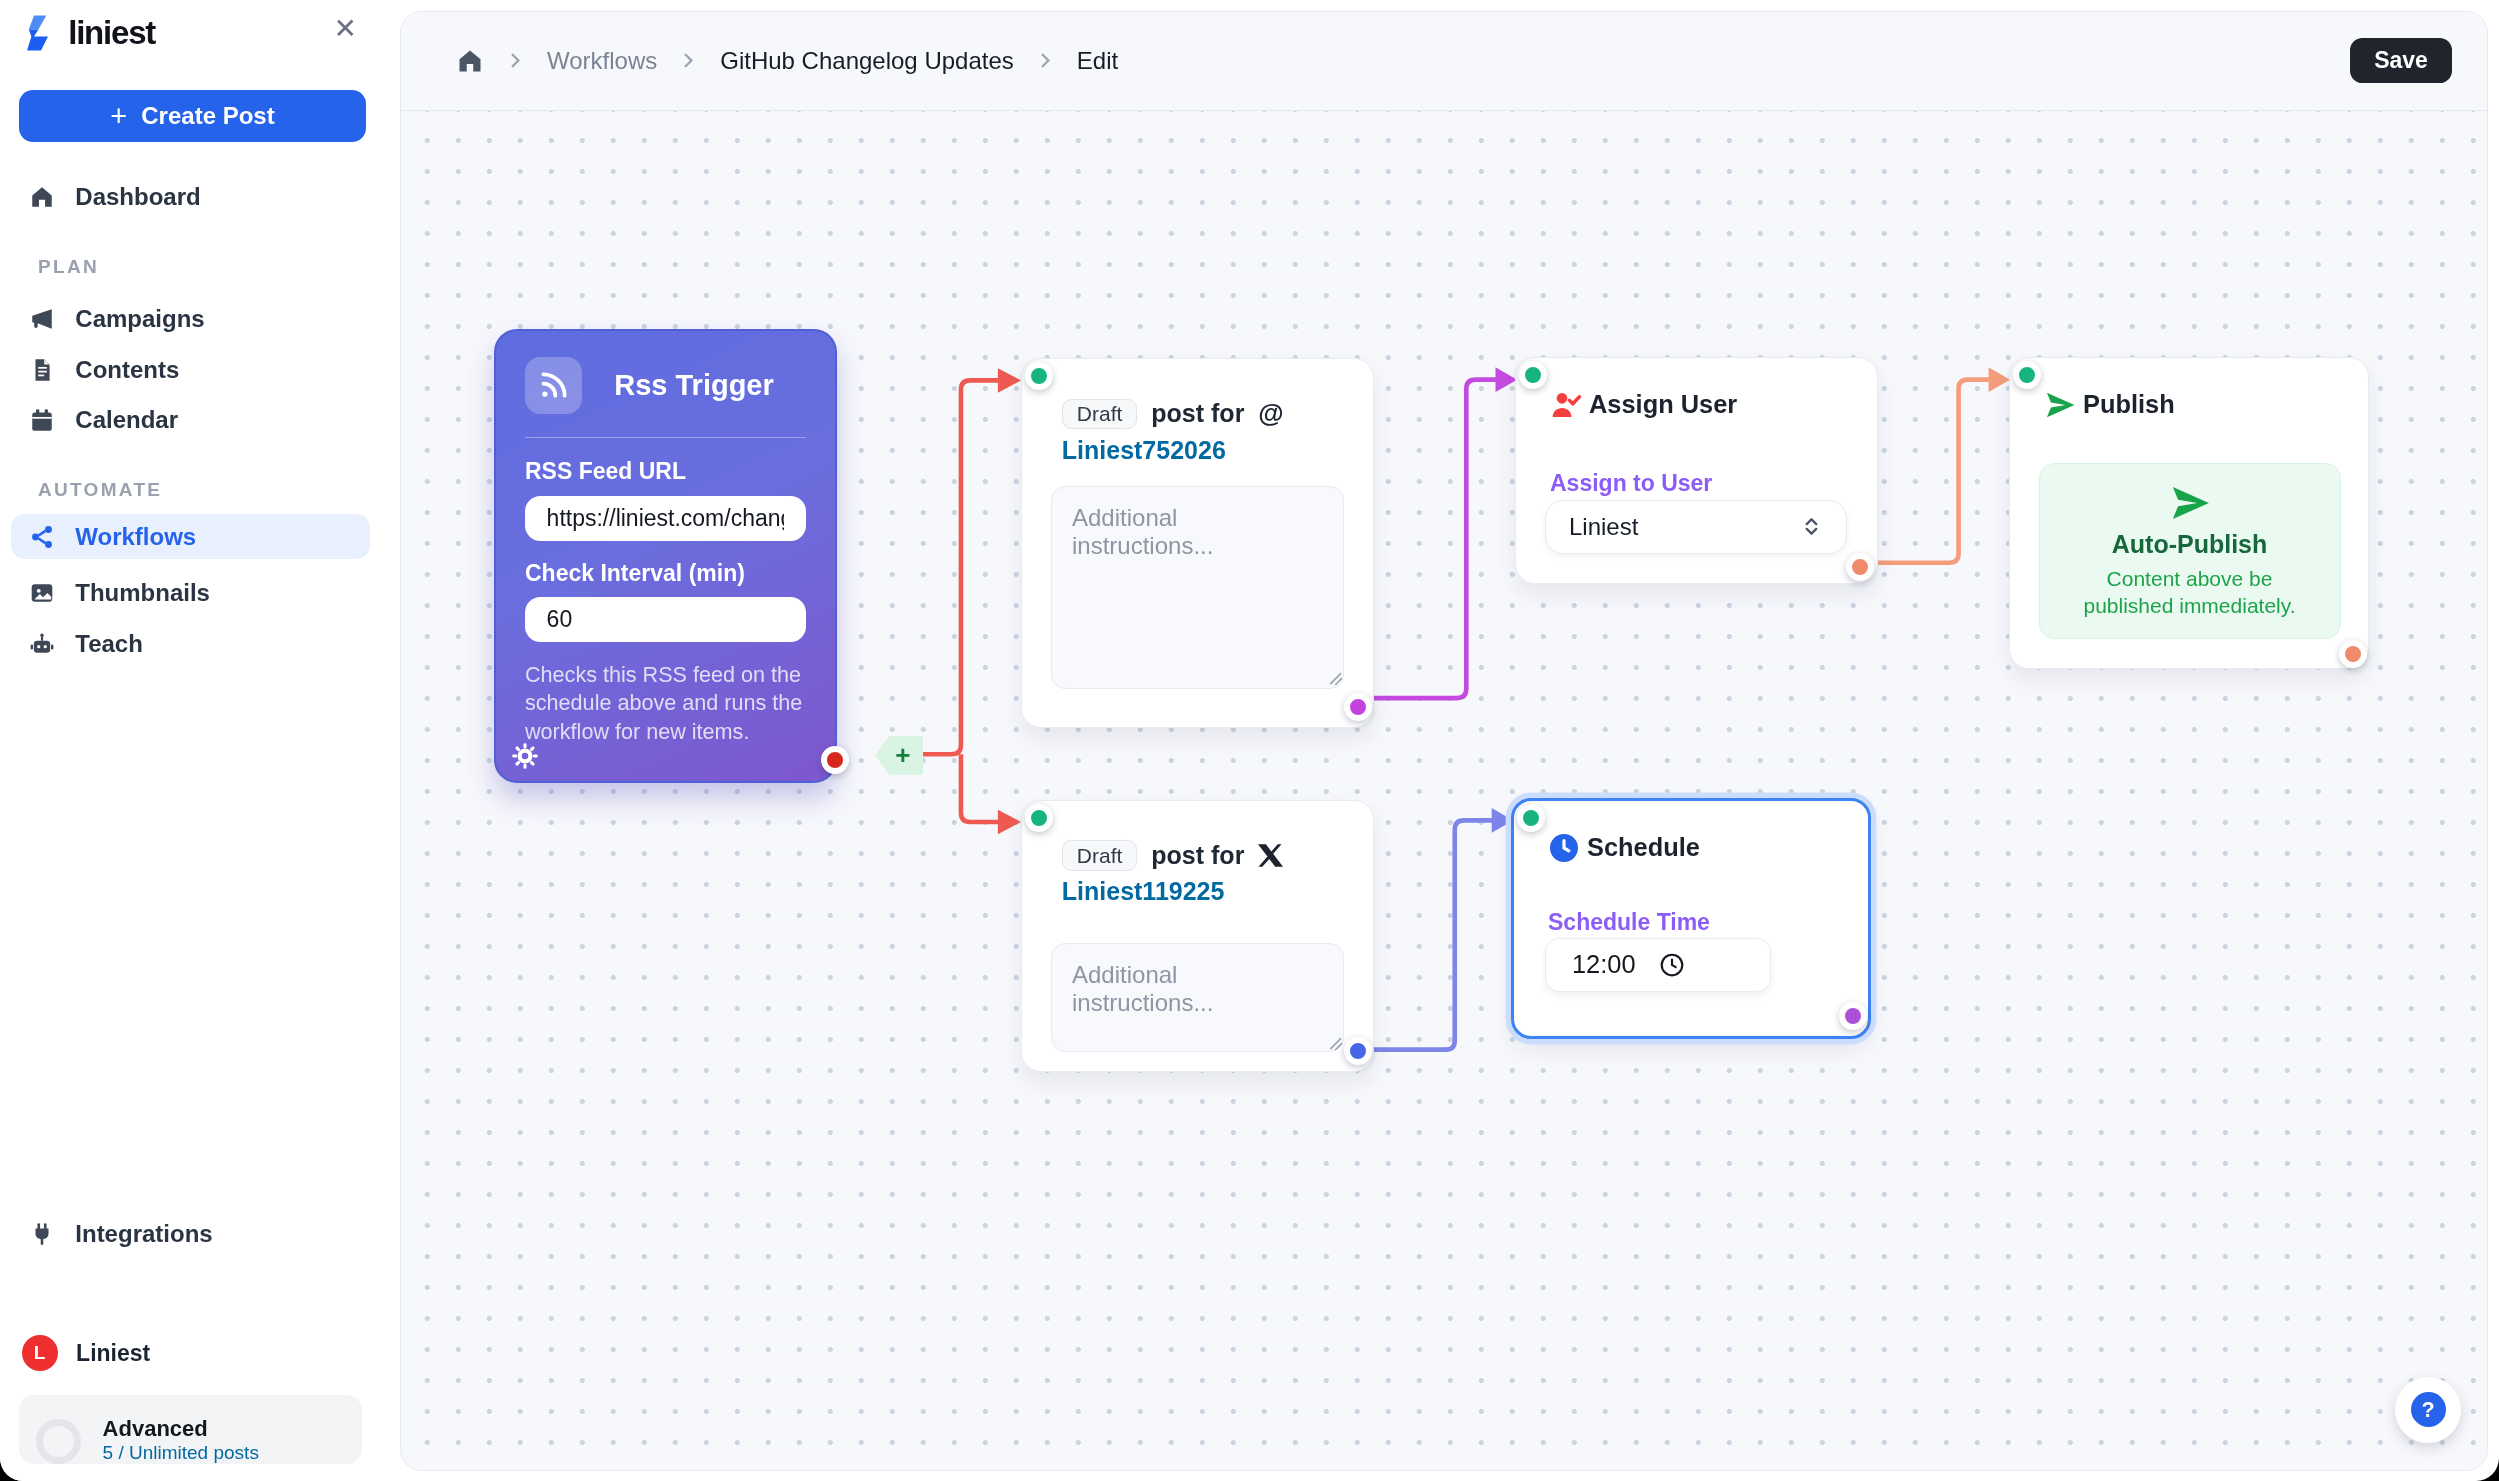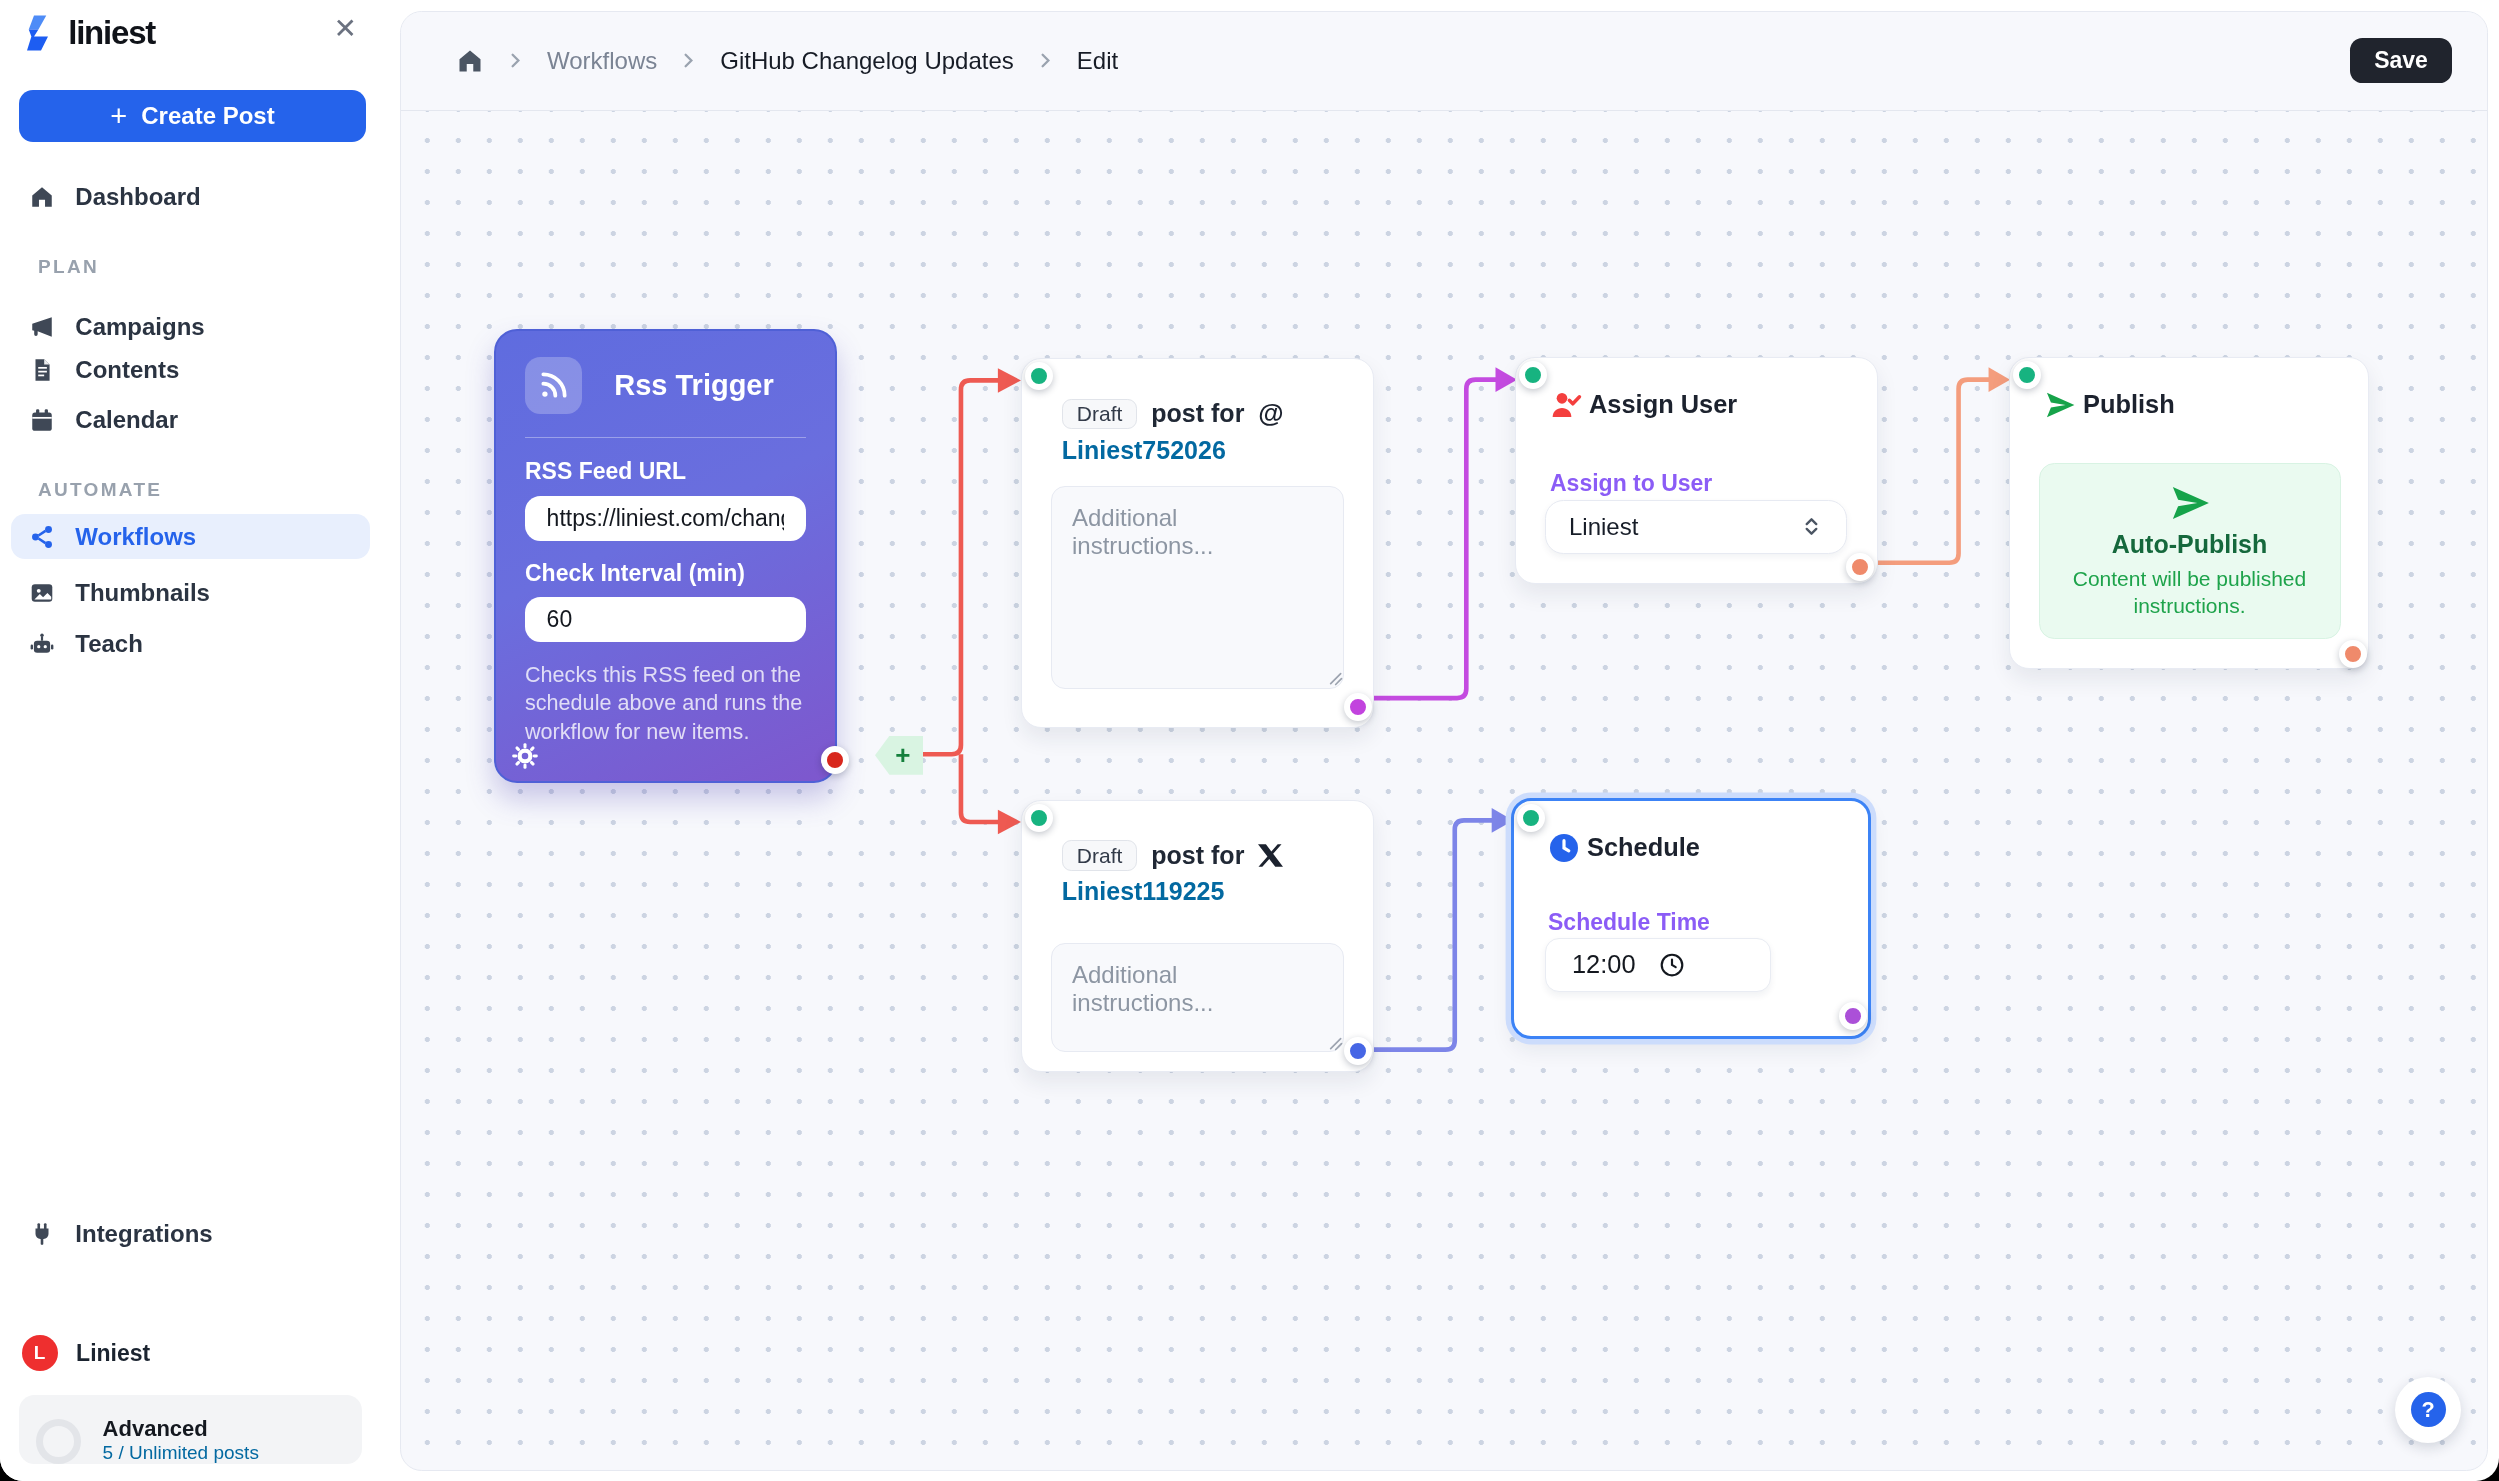--- a/index.html
+++ b/index.html
@@ -123,21 +123,21 @@
 
     <div class="nav-item" style="top:174px">
       <svg viewBox="0 0 24 24" fill="currentColor">
           <path d="M3 10.5 12 3l9 7.5V21h-6.2v-6.4H9.2V21H3z"></path>
         </svg>
       <span>Dashboard</span>
     </div>
 
     <div class="section-label" style="top:256px">PLAN</div>
 
-    <div class="nav-item" style="top:304px">
+    <div class="nav-item" style="top:296px">
       <svg viewBox="0 0 24 24" fill="currentColor">
           <path d="M21 3v18l-13-5v2.8a1.6 1.6 0 0 1-3.2 0V15.4L3 15V9l18-6z"></path>
         </svg>
       <span>Campaigns</span>
     </div>
     <div class="nav-item" style="top:347px">
       <svg viewBox="0 0 24 24">
           <path fill="currentColor" d="M6 2h8l5 5v15H6z"></path>
           <path fill="#fff" d="M14 2v5h5z" opacity=".9"></path>
           <g stroke="#fff" stroke-width="1.6">
@@ -370,21 +370,21 @@
         <svg viewBox="0 0 24 24" fill="#16a34a">
             <path d="M2.2 21.2 22.8 12 2.2 2.8l3 7.4 11 1.8-11 1.8z"></path>
           </svg>
         <span>Publish</span>
       </div>
       <div class="pub-panel">
         <svg class="big-send" viewBox="0 0 24 24" fill="currentColor">
             <path d="M2.2 21.2 22.8 12 2.2 2.8l3 7.4 11 1.8-11 1.8z"></path>
           </svg>
         <div class="pub-title">Auto-Publish</div>
-        <div class="pub-text">Content will be published instructions.</div>
+        <div class="pub-text">Content above be published immediately.</div>
       </div>
       <div class="handle h-salmon"></div>
     </div>
 
     <div class="help">
       <div class="help-inner">?</div>
     </div>
   </div>
 </div>
 

